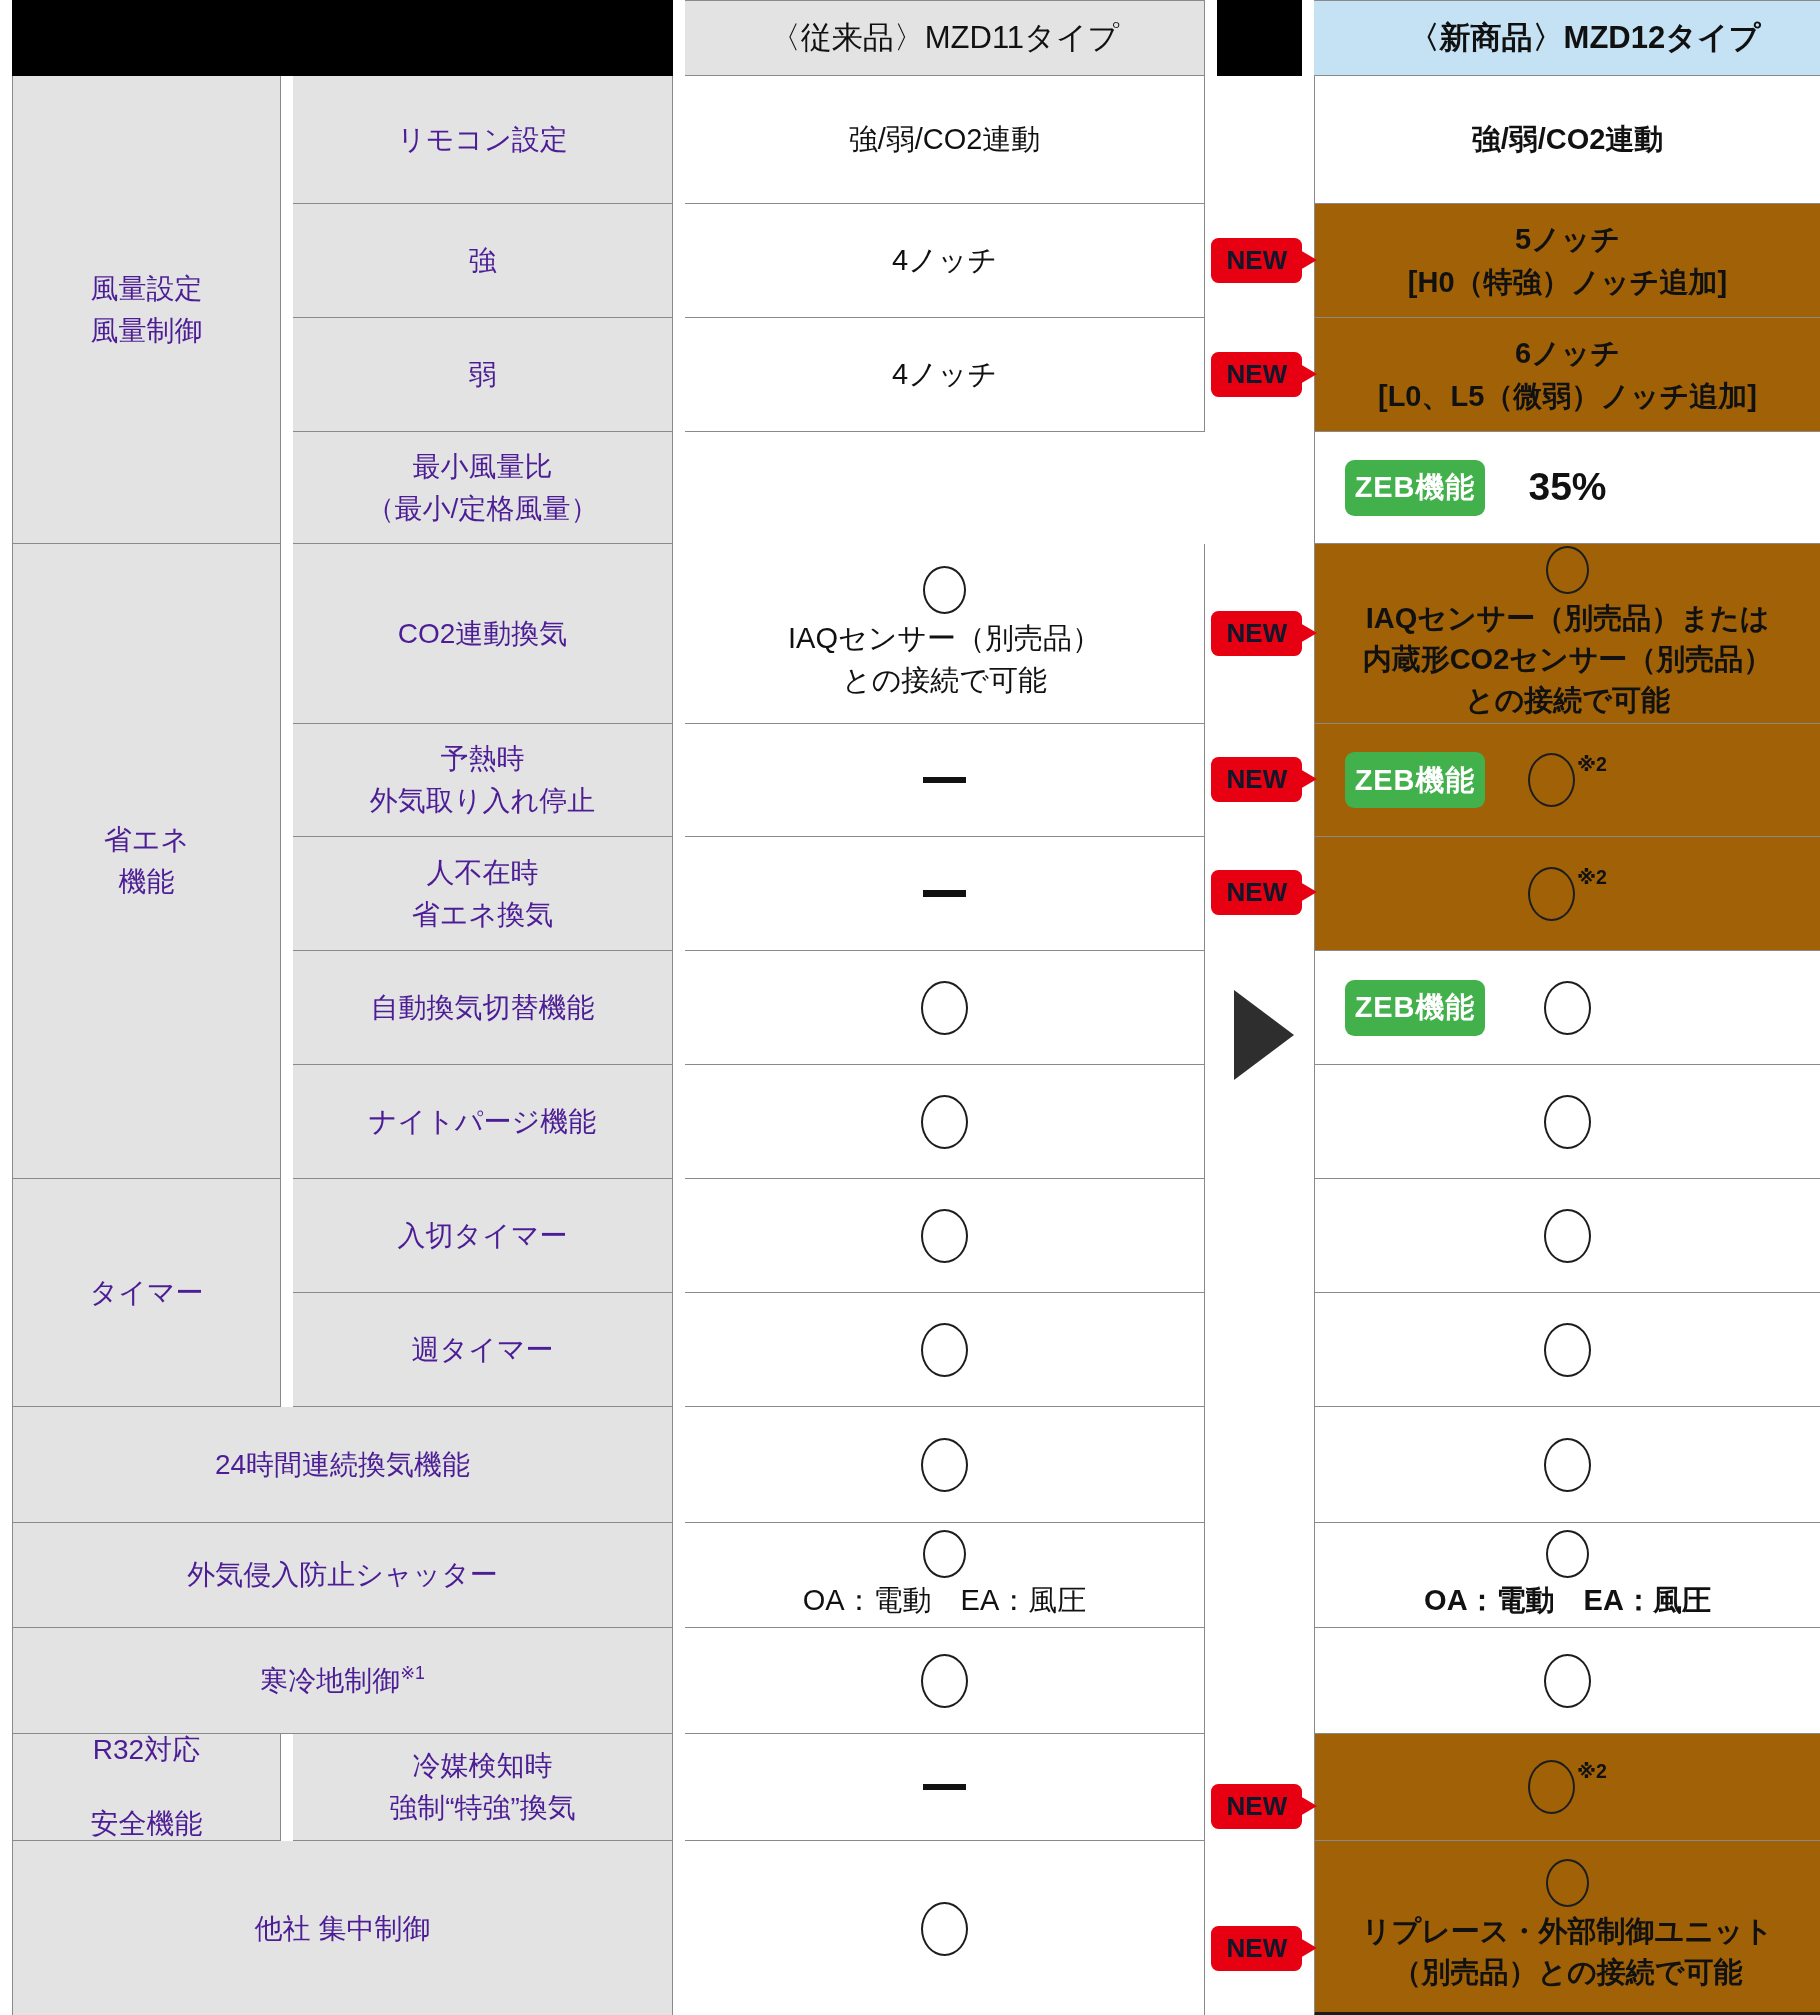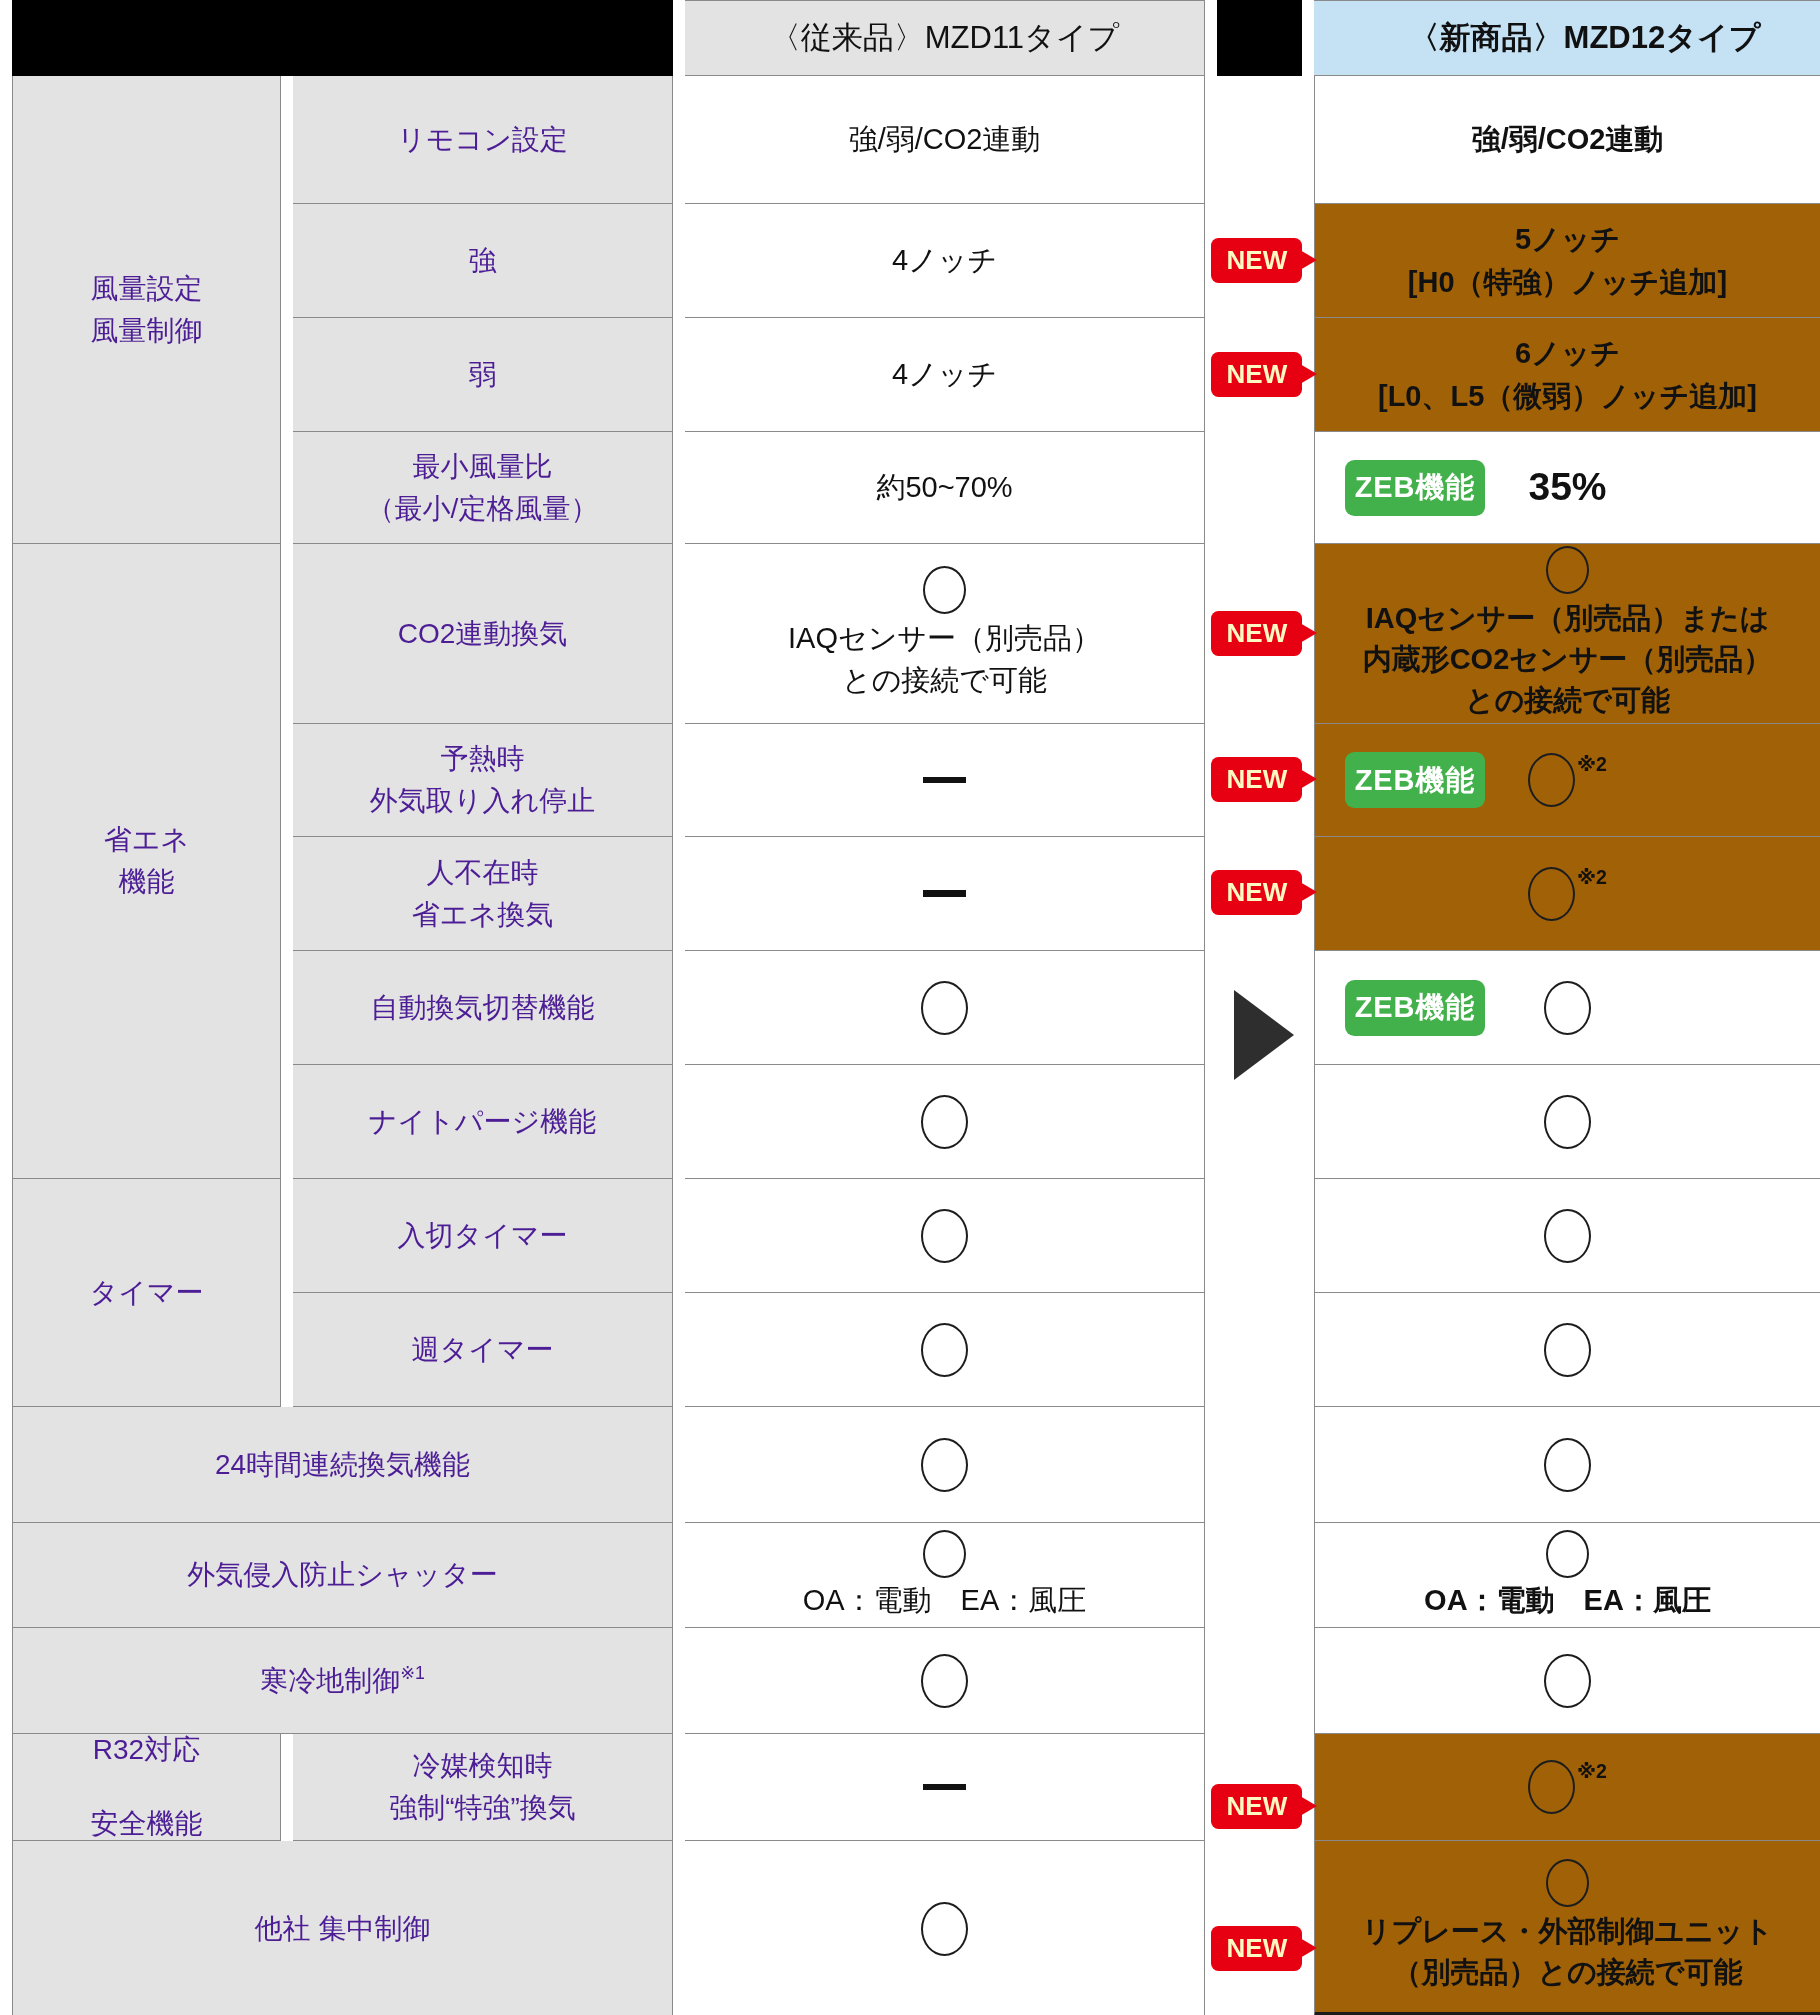--- a/index.html
+++ b/index.html
@@ -41,21 +41,21 @@
   .zeb {
     background:#43b14b; color:#fff; font-weight:bold; font-size:29px;
     border-radius:9.3px; width:140px; height:56px;
     display:inline-flex; align-items:center; justify-content:center; letter-spacing:0.9px;
     flex:0 0 auto;
   }
   .zeb-abs { position:absolute; left:30px; top:50%; transform:translateY(-50%); }
   .pct { font-size:39px; font-weight:bold; }
   .new-badge {
     position:absolute; left:-5.6px; width:91px; height:45px; background:#e60012;
-    color:#fef9c3; font-weight:bold; font-size:26px; border-radius:7.5px;
+    color:#0f172a; font-weight:bold; font-size:26px; border-radius:7.5px;
     display:flex; align-items:center; justify-content:center; z-index:3;
   }
   .new-badge::after {
     content:""; position:absolute; left:89px; top:50%; margin-top:-10.3px;
     width:0; height:0; border-left:17px solid #e60012;
     border-top:10.3px solid transparent; border-bottom:10.3px solid transparent;
   }
   .big-arrow {
     position:absolute; left:17px; top:914px; width:0; height:0;
     border-left:60px solid #2e2e2e;
@@ -148,23 +148,20 @@
     </div>
 
     <div class="c val" style="grid-column:3;grid-row:2;">
       <span>強/弱/CO2連動</span>
     </div>
     <div class="c val" style="grid-column:3;grid-row:3;">
       <span>4ノッチ</span>
     </div>
     <div class="c val" style="grid-column:3;grid-row:4;">
       <span>4ノッチ</span>
-    </div>
-    <div class="c val" style="grid-column:3;grid-row:5;">
-      <span>約50~70%</span>
     </div>
     <div class="c val" style="grid-column:3;grid-row:6;">
       <div class="vstack">
         <span class="circ sm"></span>
         <span class="line">IAQセンサー（別売品）</span>
         <span class="line">との接続で可能</span>
       </div>
     </div>
     <div class="c val" style="grid-column:3;grid-row:7;">
       <span class="dash"></span>

